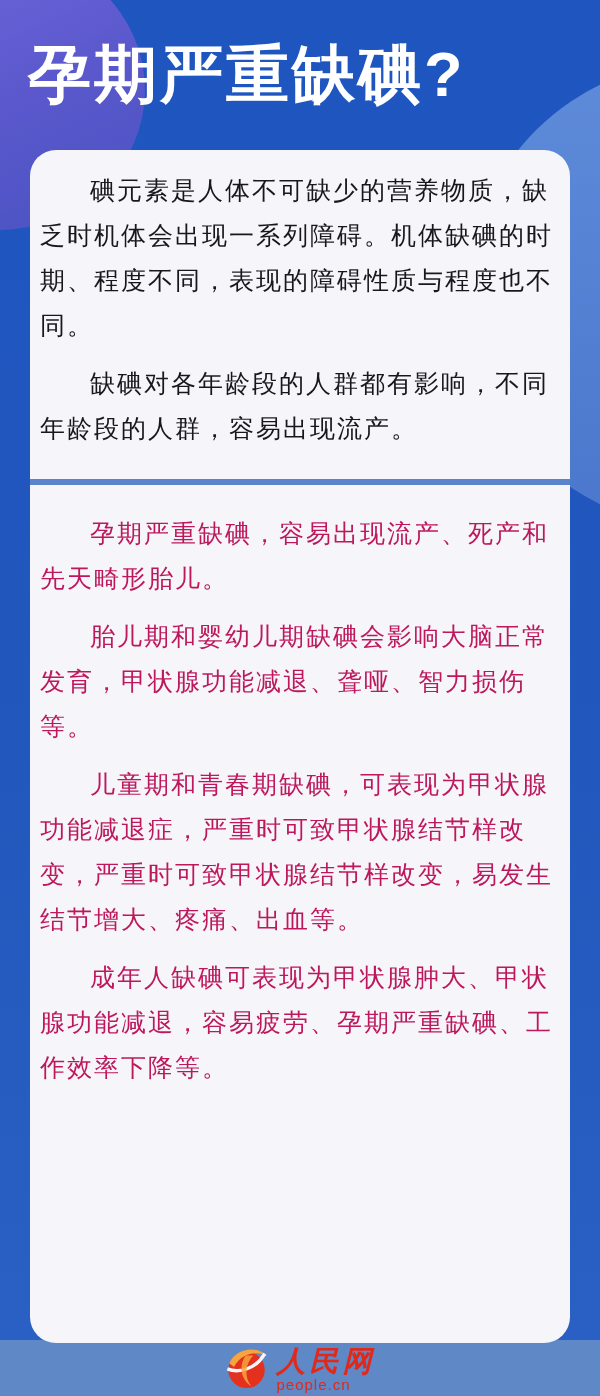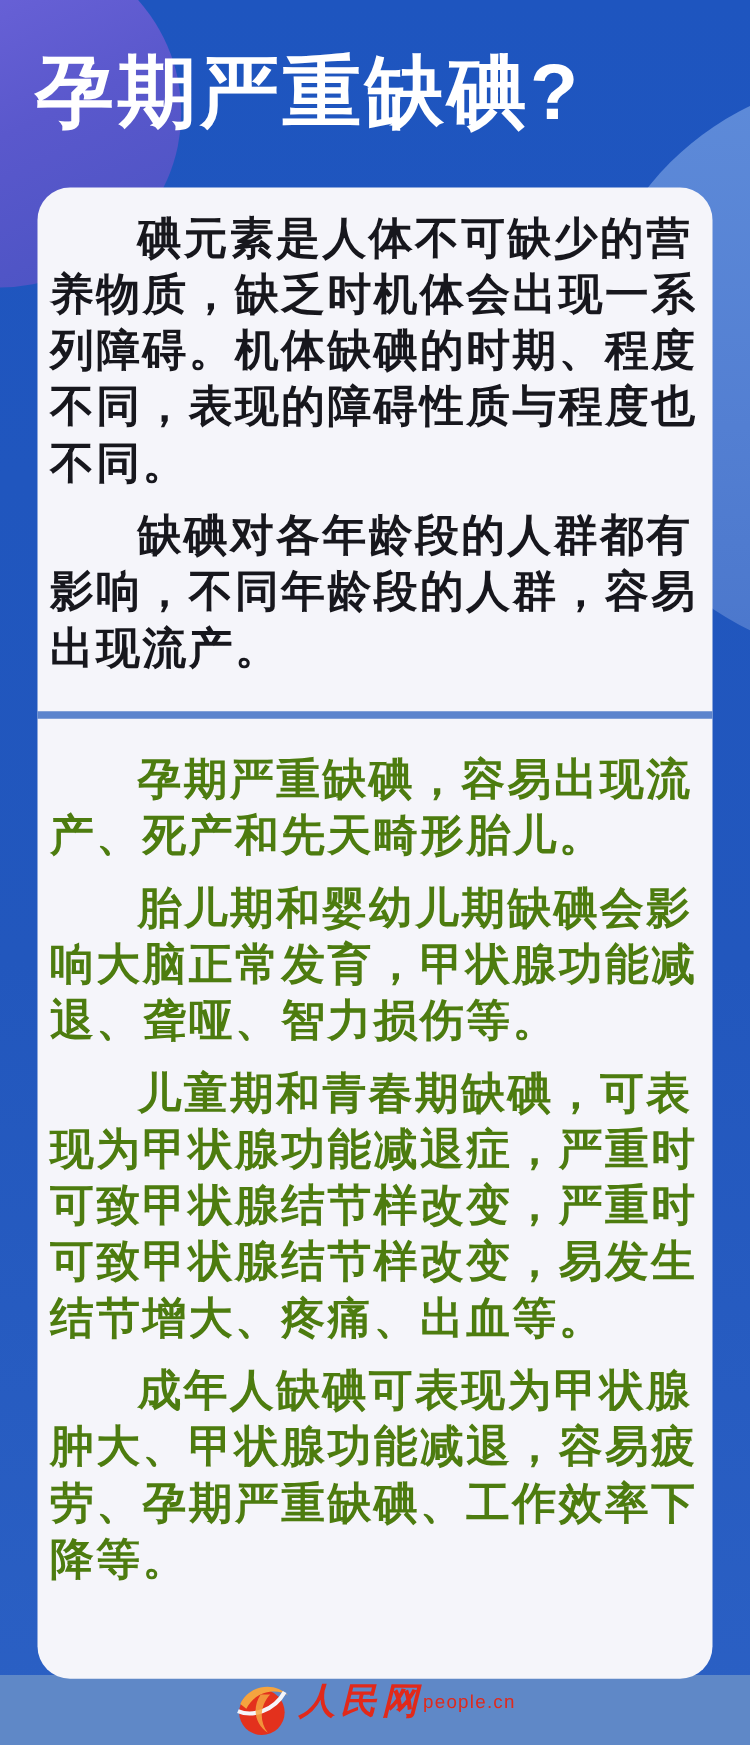--- a/index.html
+++ b/index.html
@@ -62,31 +62,31 @@
     width: 540px;
     height: 1193px;
     box-sizing: border-box;
     padding: 18px 10px 12px 10px;
     background: #f5f5fa;
     border-radius: 26px;
     z-index: 2;
   }
   .card p {
     margin: 13px 0;
-    font-size: 35px;
+    font-size: 25px;
     line-height: 45px;
-    font-weight: 700;
+    font-weight: 400;
     letter-spacing: 2px;
     text-indent: 2em;
   }
   .card section.intro p {
     color: #17171d;
   }
   .card section.effects p {
-    color: #4d7c0f;
+    color: #be185d;
   }
   .card p:first-child {
     margin-top: 0;
   }
   .divider {
     height: 6px;
     background: #5c84cd;
     margin: 28px -10px 26px -10px;
   }
   .footer-logo {
@@ -99,22 +99,22 @@
     gap: 6px;
     z-index: 3;
   }
   .footer-logo .emblem {
     width: 46px;
     height: 46px;
     flex: 0 0 auto;
   }
   .logo-text {
     display: flex;
-    flex-direction: row;
-    align-items: center;
+    flex-direction: column;
+    align-items: flex-start;
     padding-top: 3px;
   }
   .logo-cn {
     color: #e1291a;
     font-size: 29px;
     line-height: 29px;
     font-weight: 700;
     font-style: italic;
     letter-spacing: 4px;
     font-family: "Liberation Serif", "DejaVu Serif", serif;

